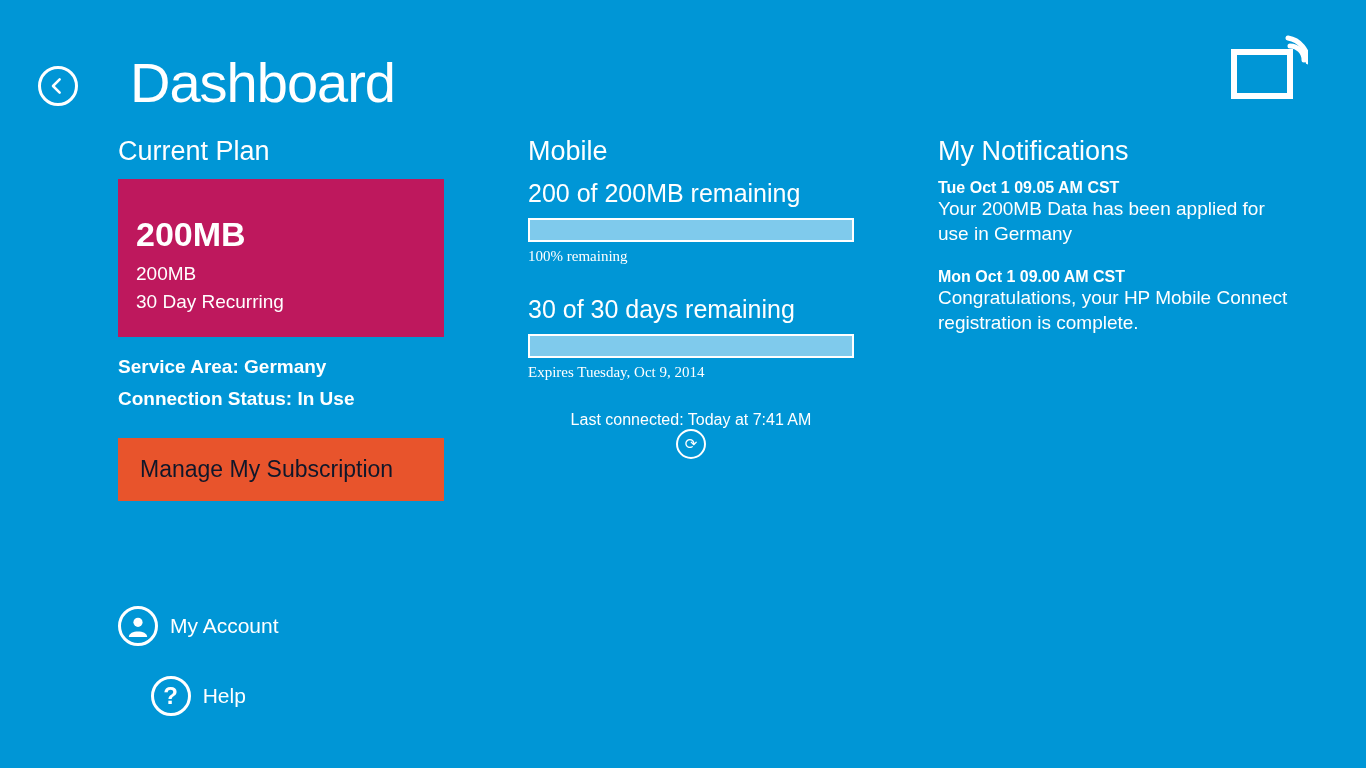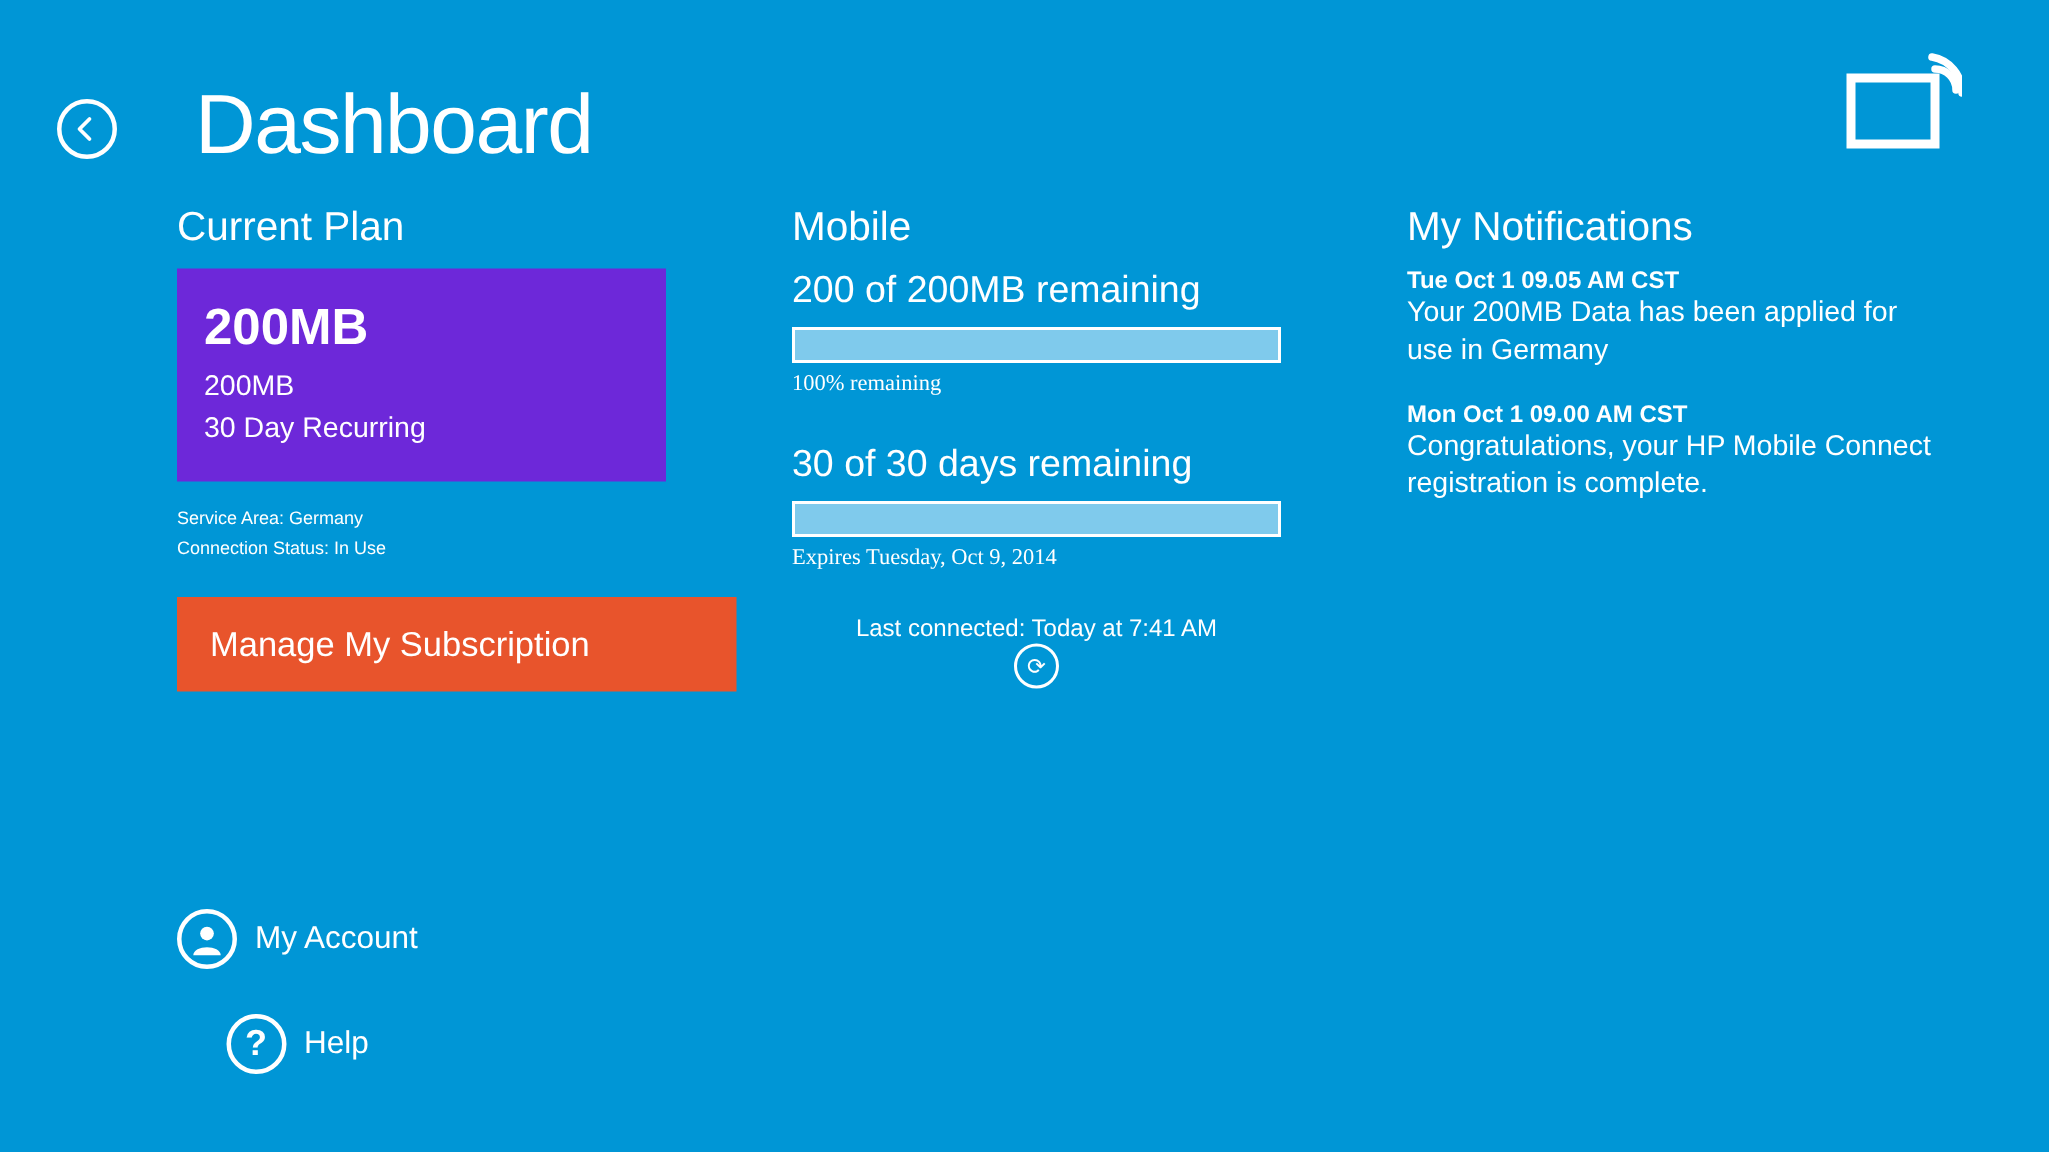--- a/index.html
+++ b/index.html
@@ -49,48 +49,48 @@
   .col { flex: 0 0 auto; }
   .col-plan { width: 330px; }
   .col-summary { width: 330px; }
   .col-notif { width: 360px; }
   .section-title {
     font-size: 27px;
     font-weight: 400;
     margin-bottom: 12px;
   }
   .plan-card {
-    background: #6d28d9;
-    padding: 20px 18px 22px 18px;
+    background: #be185d;
+    padding: 36px 18px 22px 18px;
     width: 326px;
     margin-bottom: 14px;
   }
   .plan-big {
     font-size: 34px;
     font-weight: 600;
     margin-bottom: 6px;
   }
   .plan-sub {
     font-size: 19px;
     font-weight: 400;
     line-height: 1.45;
   }
   .plan-meta {
-    font-size: 12px;
-    font-weight: 400;
+    font-size: 19px;
+    font-weight: 700;
     line-height: 1.7;
   }
   .manage-btn {
     background: #e8542c;
-    color: #ffffff;
+    color: #0f172a;
     font-size: 23px;
     font-weight: 400;
     padding: 18px 22px;
     margin-top: 22px;
-    width: 373px;
+    width: 326px;
     text-align: left;
     border: none;
     cursor: pointer;
   }
   .summary-line {
     font-size: 25px;
     font-weight: 300;
     margin-top: 6px;
     margin-bottom: 10px;
   }

